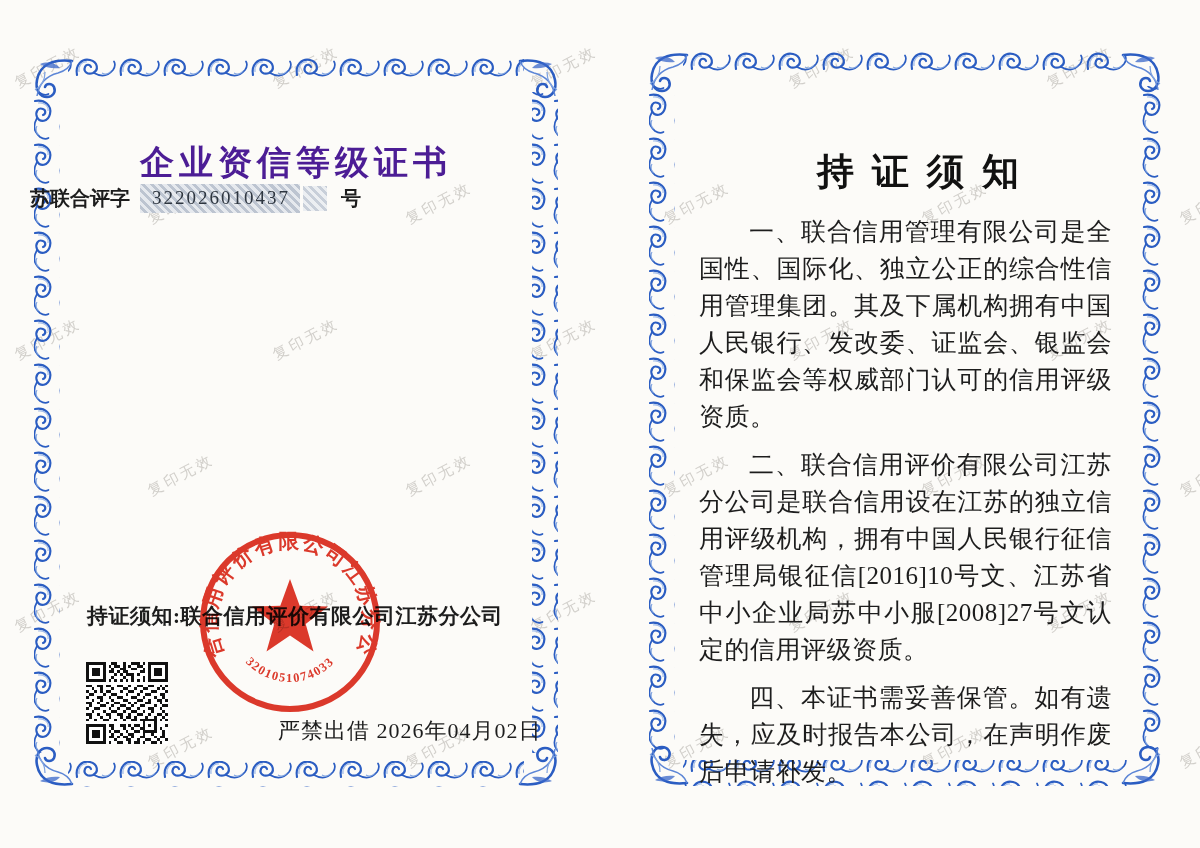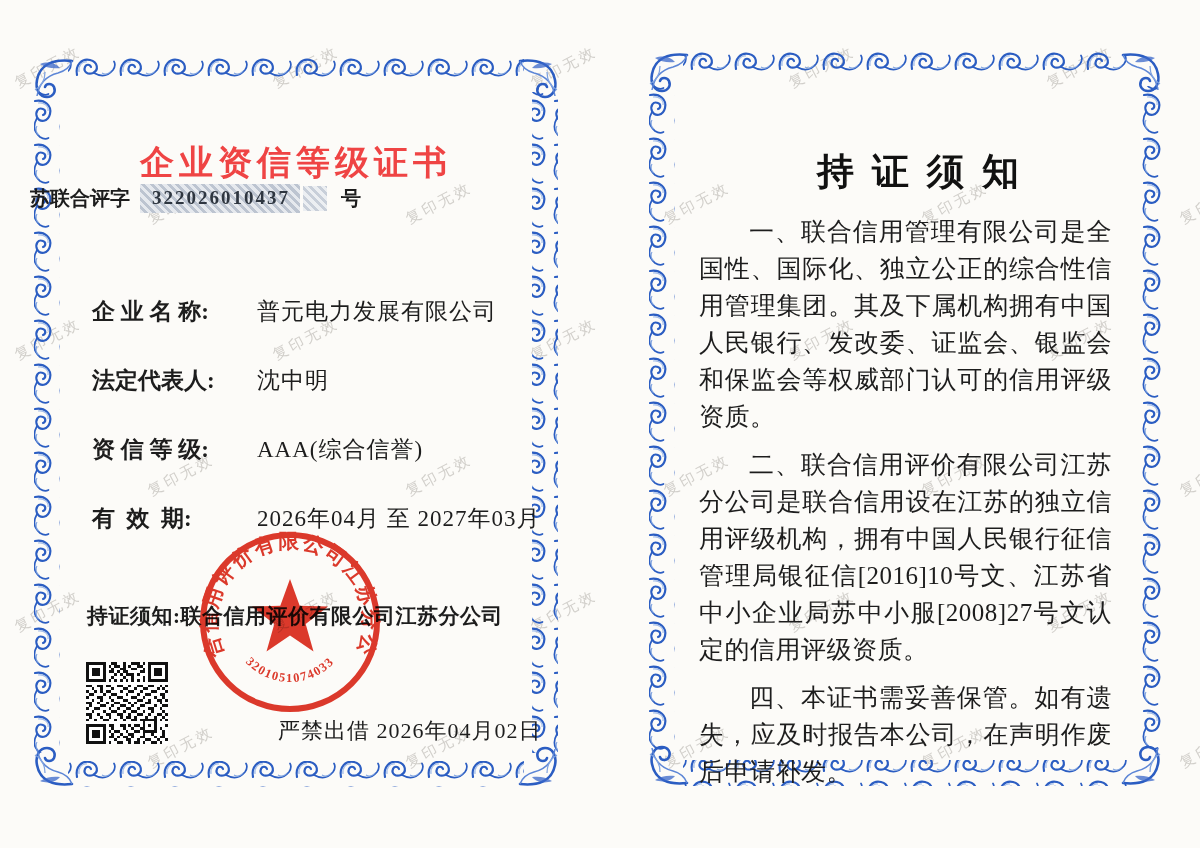--- a/index.html
+++ b/index.html
@@ -7,28 +7,28 @@
        background:#fcfbf8;color:#1d1d1d;
        font-family:"Liberation Serif","DejaVu Serif",serif;}
   .wm{position:absolute;transform:rotate(-28deg);font-size:15px;letter-spacing:3px;
       color:rgba(168,164,158,.5);font-family:"Liberation Sans",sans-serif;white-space:nowrap;
       pointer-events:none}
   .page{position:absolute}
   .page-left{left:30px;top:54px;width:532px;height:737px}
   .page-right{left:645px;top:48px;width:520px;height:742px}
   .frame{position:absolute;inset:0;pointer-events:none}
   .cert-title{position:absolute;left:0;right:0;top:86px;margin:0;text-align:center;
-      font:700 34px "Liberation Sans","DejaVu Sans",sans-serif;letter-spacing:5px;color:#ef4444}
+      font:700 34px "Liberation Sans","DejaVu Sans",sans-serif;letter-spacing:5px;color:#4c1d95}
   .notice-title{position:absolute;left:0;right:0;top:99px;margin:0;text-align:center;
       font:700 37px "Liberation Sans","DejaVu Sans",sans-serif;letter-spacing:18px;color:#111;
       transform:translateX(22px)}
   .cert-no{position:absolute;left:0;right:0;top:130px;display:flex;
       align-items:center;font-size:20px;font-weight:700}
   .cert-no .patch{display:inline-block;margin-left:10px;min-width:126px;padding:3px 10px 4px 12px;
-      font-weight:700;font-size:19px;letter-spacing:2px;color:#2e3640;
+      font-weight:400;font-size:19px;letter-spacing:2px;color:#2e3640;
       background-color:#ccd3dd;
       background-image:repeating-linear-gradient(45deg,rgba(255,255,255,.5) 0 3px,rgba(148,158,176,.28) 3px 6px)}
   .cert-no .patch2{display:inline-block;width:24px;height:25px;margin-left:3px;
       background-color:#d5dbe3;
       background-image:repeating-linear-gradient(45deg,rgba(255,255,255,.55) 0 3px,rgba(148,158,176,.2) 3px 6px)}
   .cert-no .suffix{margin-left:14px}
   .fields{position:absolute;left:62px;top:242px;right:18px}
   .frow{display:flex;height:69px;font-size:23px;align-items:flex-start}
   .frow .lbl{width:138px;font-weight:700;white-space:pre;flex:none}
   .frow .val{margin-left:27px;letter-spacing:1px;white-space:nowrap}
@@ -114,38 +114,20 @@
 
   <h1 class="cert-title">企业资信等级证书</h1>
 
   <div class="cert-no">
     <span>苏联合评字</span>
     <span class="patch">322026010437</span>
     <span class="patch2"></span>
     <span class="suffix">号</span>
   </div>
 
-  <div class="fields">
-    <div class="frow">
-      <span class="lbl">企 业 名 称:</span>
-      <span class="val">普元电力发展有限公司</span>
-    </div>
-    <div class="frow">
-      <span class="lbl">法定代表人:</span>
-      <span class="val">沈中明</span>
-    </div>
-    <div class="frow">
-      <span class="lbl">资 信 等 级:</span>
-      <span class="val">AAA(综合信誉)</span>
-    </div>
-    <div class="frow">
-      <span class="lbl">有  效  期:</span>
-      <span class="val">2026年04月 至 2027年03月</span>
-    </div>
-  </div>
 
   <div class="issuer">
     <span>持证须知:</span><span>联合信用评价有限公司江苏分公司</span>
   </div>
 
   <svg class="seal" width="200" height="200" viewBox="0 0 200 200">
     <circle cx="100" cy="100" r="87" fill="none" stroke="#dc2b1c" stroke-width="6"></circle>
     <polygon fill="#dc2b1c" points="100,57 109.7,83.7 138.1,84.6 115.7,102.1 123.5,129.4 100,113.5 76.5,129.4 84.3,102.1 62,84.6 90.3,83.7"></polygon>
     <defs>
       <path id="sealTop" d="M 32.9 131.3 A 74 74 0 1 1 167.1 131.3" fill="none"></path>

